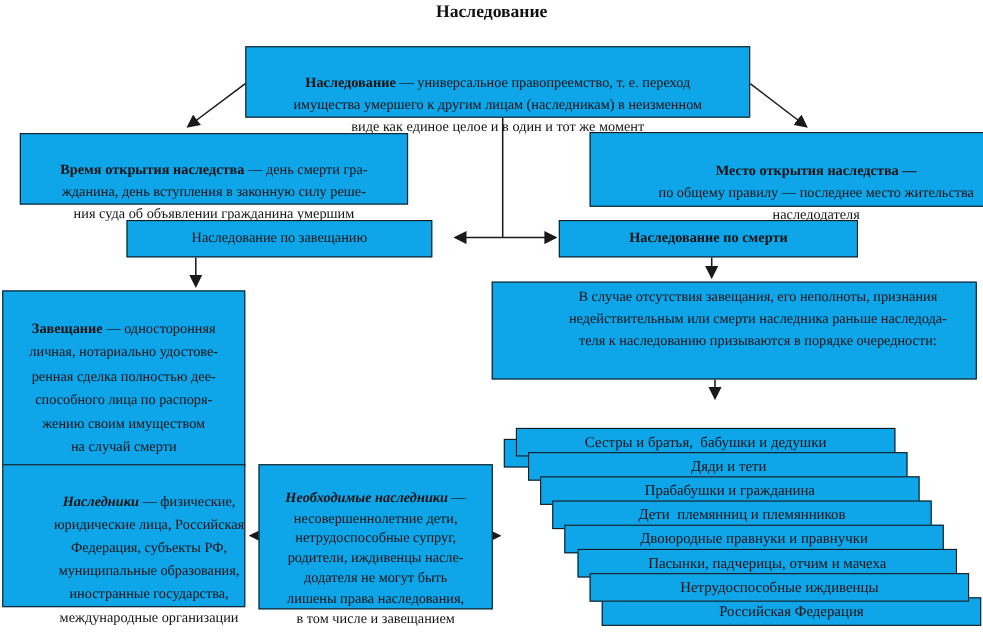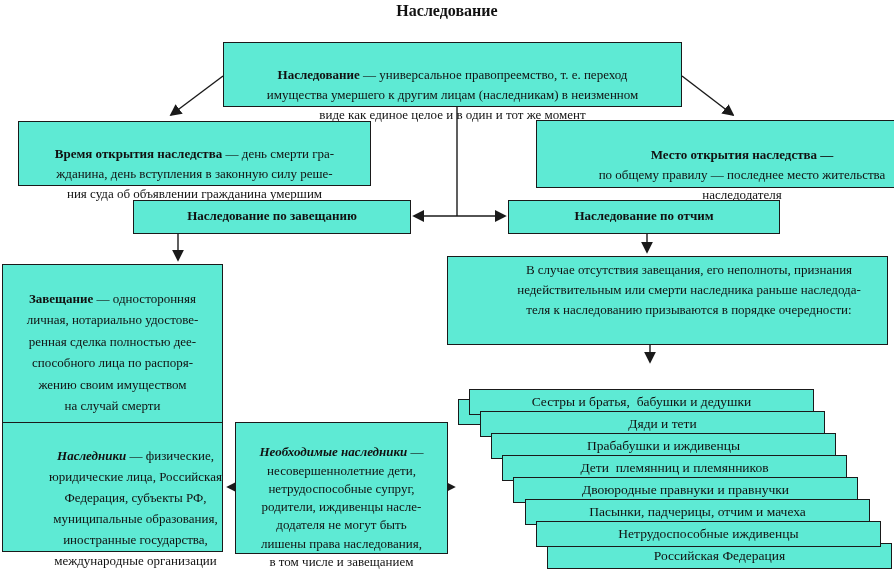--- a/index.html
+++ b/index.html
@@ -11,32 +11,32 @@
     color:#111111;
     overflow:hidden;
   }
   .title{
     position:absolute;left:0;top:2px;width:894px;
     text-align:center;font-size:16px;font-weight:bold;
   }
   .box{
     position:absolute;
     box-sizing:border-box;
-    background:#5eead4;
+    background:#0ea5e9;
     border:1.5px solid #1a1a1a;
     text-align:center;
     font-size:13px;
     white-space:pre-line;
   }
   .lead{font-weight:bold;}
   .lead-it{font-weight:bold;font-style:italic;}
   .def      {left:223px;top:42px; width:459px;height:65px;line-height:20px;padding-top:2px;}
   .time     {left:18px;  top:121px;width:353px;height:65px;line-height:20px;padding-top:2px;}
   .place    {left:536px;top:120px;width:412px;height:68px;line-height:20px;padding-top:4px;}
-  .by-will  {left:133px;top:200px;width:278px;height:34px;line-height:30px;font-weight:bold;}
+  .by-will  {left:115px;top:200px;width:278px;height:34px;line-height:30px;font-weight:normal;}
   .by-law   {left:508px;top:200px;width:272px;height:34px;line-height:30px;font-weight:bold;}
   .will     {left:2px;  top:264px;width:221px;height:160px;line-height:21.5px;padding-top:1px;}
   .no-will  {left:447px;top:256px;width:441px;height:89px;line-height:20px;padding-top:3px;padding-left:43px;}
   .heirs    {left:2px;  top:422px;width:221px;height:130px;line-height:21px;padding-top:1px;padding-left:46px;}
   .necessary{left:235px;top:422px;width:213px;height:132px;line-height:18.3px;padding-top:2px;}
   .queue-item{
     position:absolute;width:345px;height:26px;
     line-height:23px;font-size:13.5px;white-space:pre;
     overflow:hidden;
   }
@@ -81,21 +81,21 @@
   </div>
 
   <div class="box place">
     <span class="lead">Место открытия наследства —</span><span>
 по общему правилу — последнее место жительства
 наследодателя</span>
   </div>
 
   <div class="box by-will">Наследование по завещанию</div>
 
-  <div class="box by-law">Наследование по отчим</div>
+  <div class="box by-law">Наследование по смерти</div>
 
   <div class="box will">
     <span class="lead">Завещание</span><span> — односторонняя
 личная, нотариально удостове-
 ренная сделка полностью дее-
 способного лица по распоря-
 жению своим имуществом
 на случай смерти</span>
   </div>
 
@@ -118,20 +118,20 @@
 нетрудоспособные супруг,
 родители, иждивенцы насле-
 додателя не могут быть
 лишены права наследования,
 в том числе и завещанием</span>
   </div>
 
   <div class="box queue-item" style="left:458px;top:367px;margin-top:32px;">Переживший супруг, дети, родители</div>
   <div class="box queue-item" style="left:469px;top:389px;">Сестры и братья,  бабушки и дедушки</div>
   <div class="box queue-item" style="left:480px;top:411px;padding-left:20px;">Дяди и тети</div>
-  <div class="box queue-item" style="left:491px;top:433px;">Прабабушки и иждивенцы</div>
+  <div class="box queue-item" style="left:491px;top:433px;">Прабабушки и гражданина</div>
   <div class="box queue-item" style="left:502px;top:455px;">Дети  племянниц и племянников</div>
   <div class="box queue-item" style="left:513px;top:477px;">Двоюродные правнуки и правнучки</div>
   <div class="box queue-item" style="left:525px;top:499px;">Пасынки, падчерицы, отчим и мачеха</div>
   <div class="box queue-item" style="left:547px;top:543px;">Российская Федерация</div>
   <div class="box queue-item" style="left:536px;top:521px;">Нетрудоспособные иждивенцы</div>
 
 </div>
 
 </body></html>

